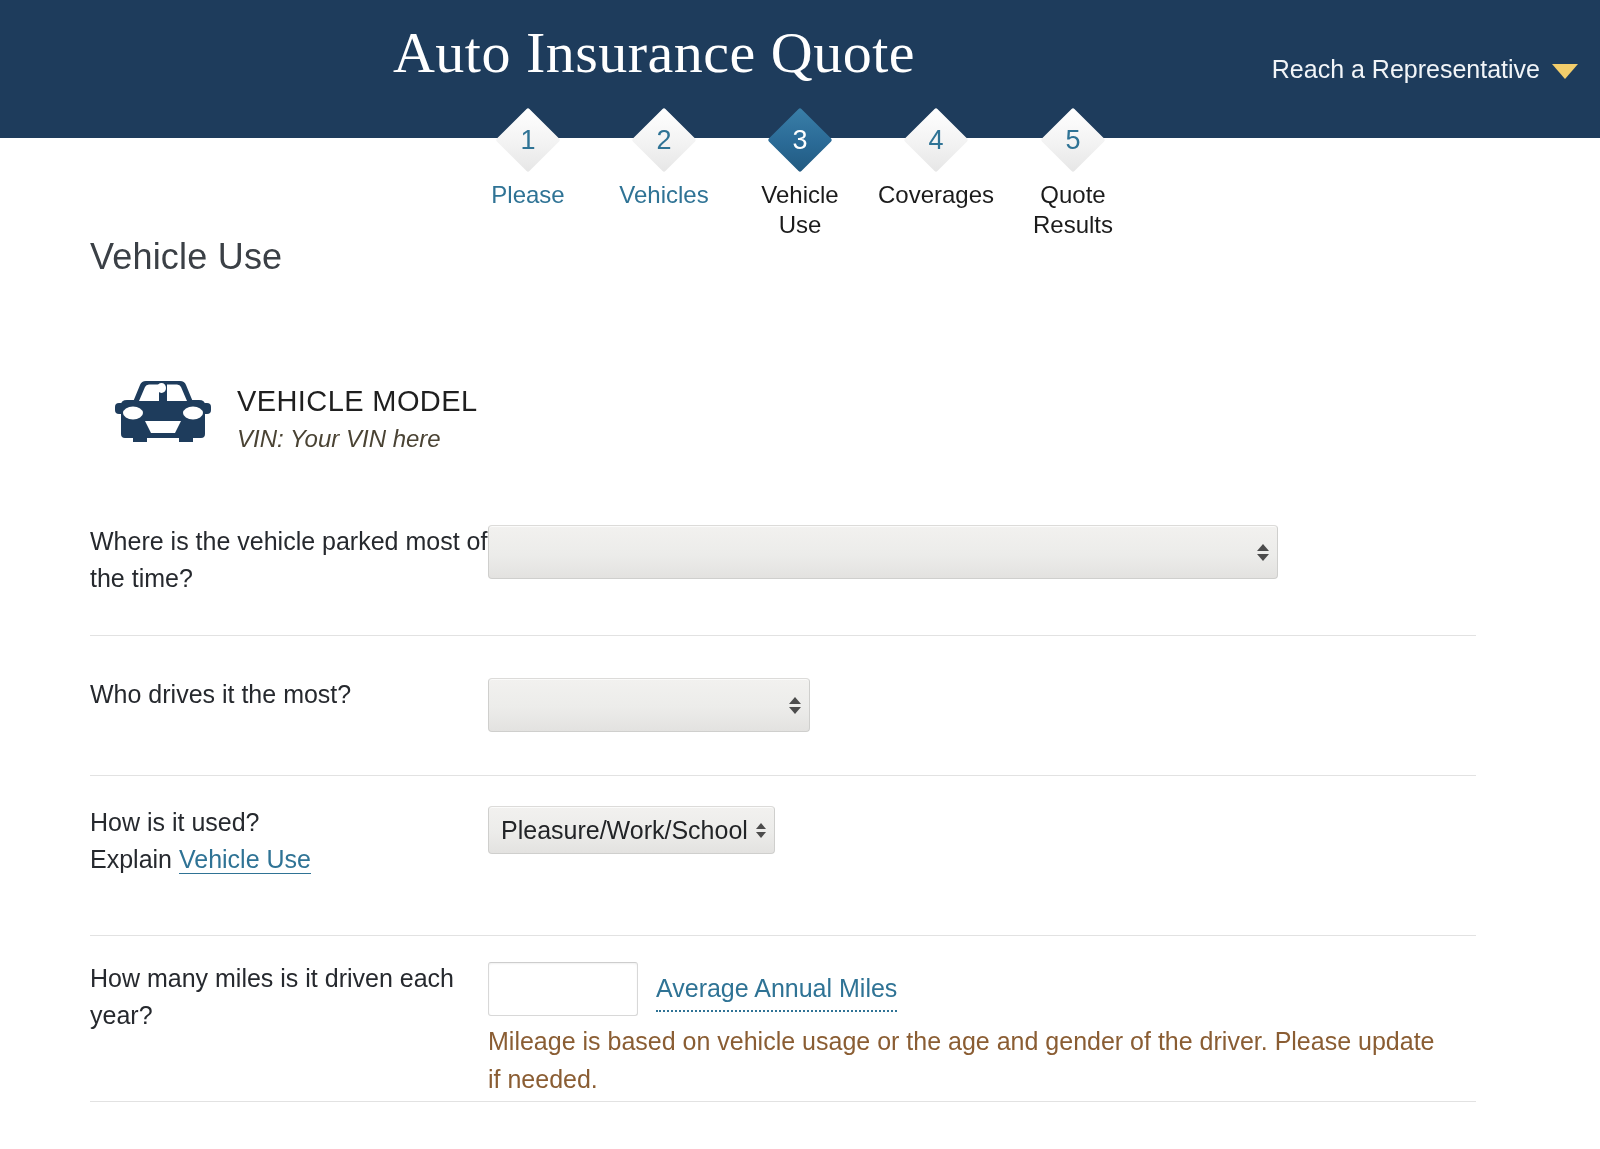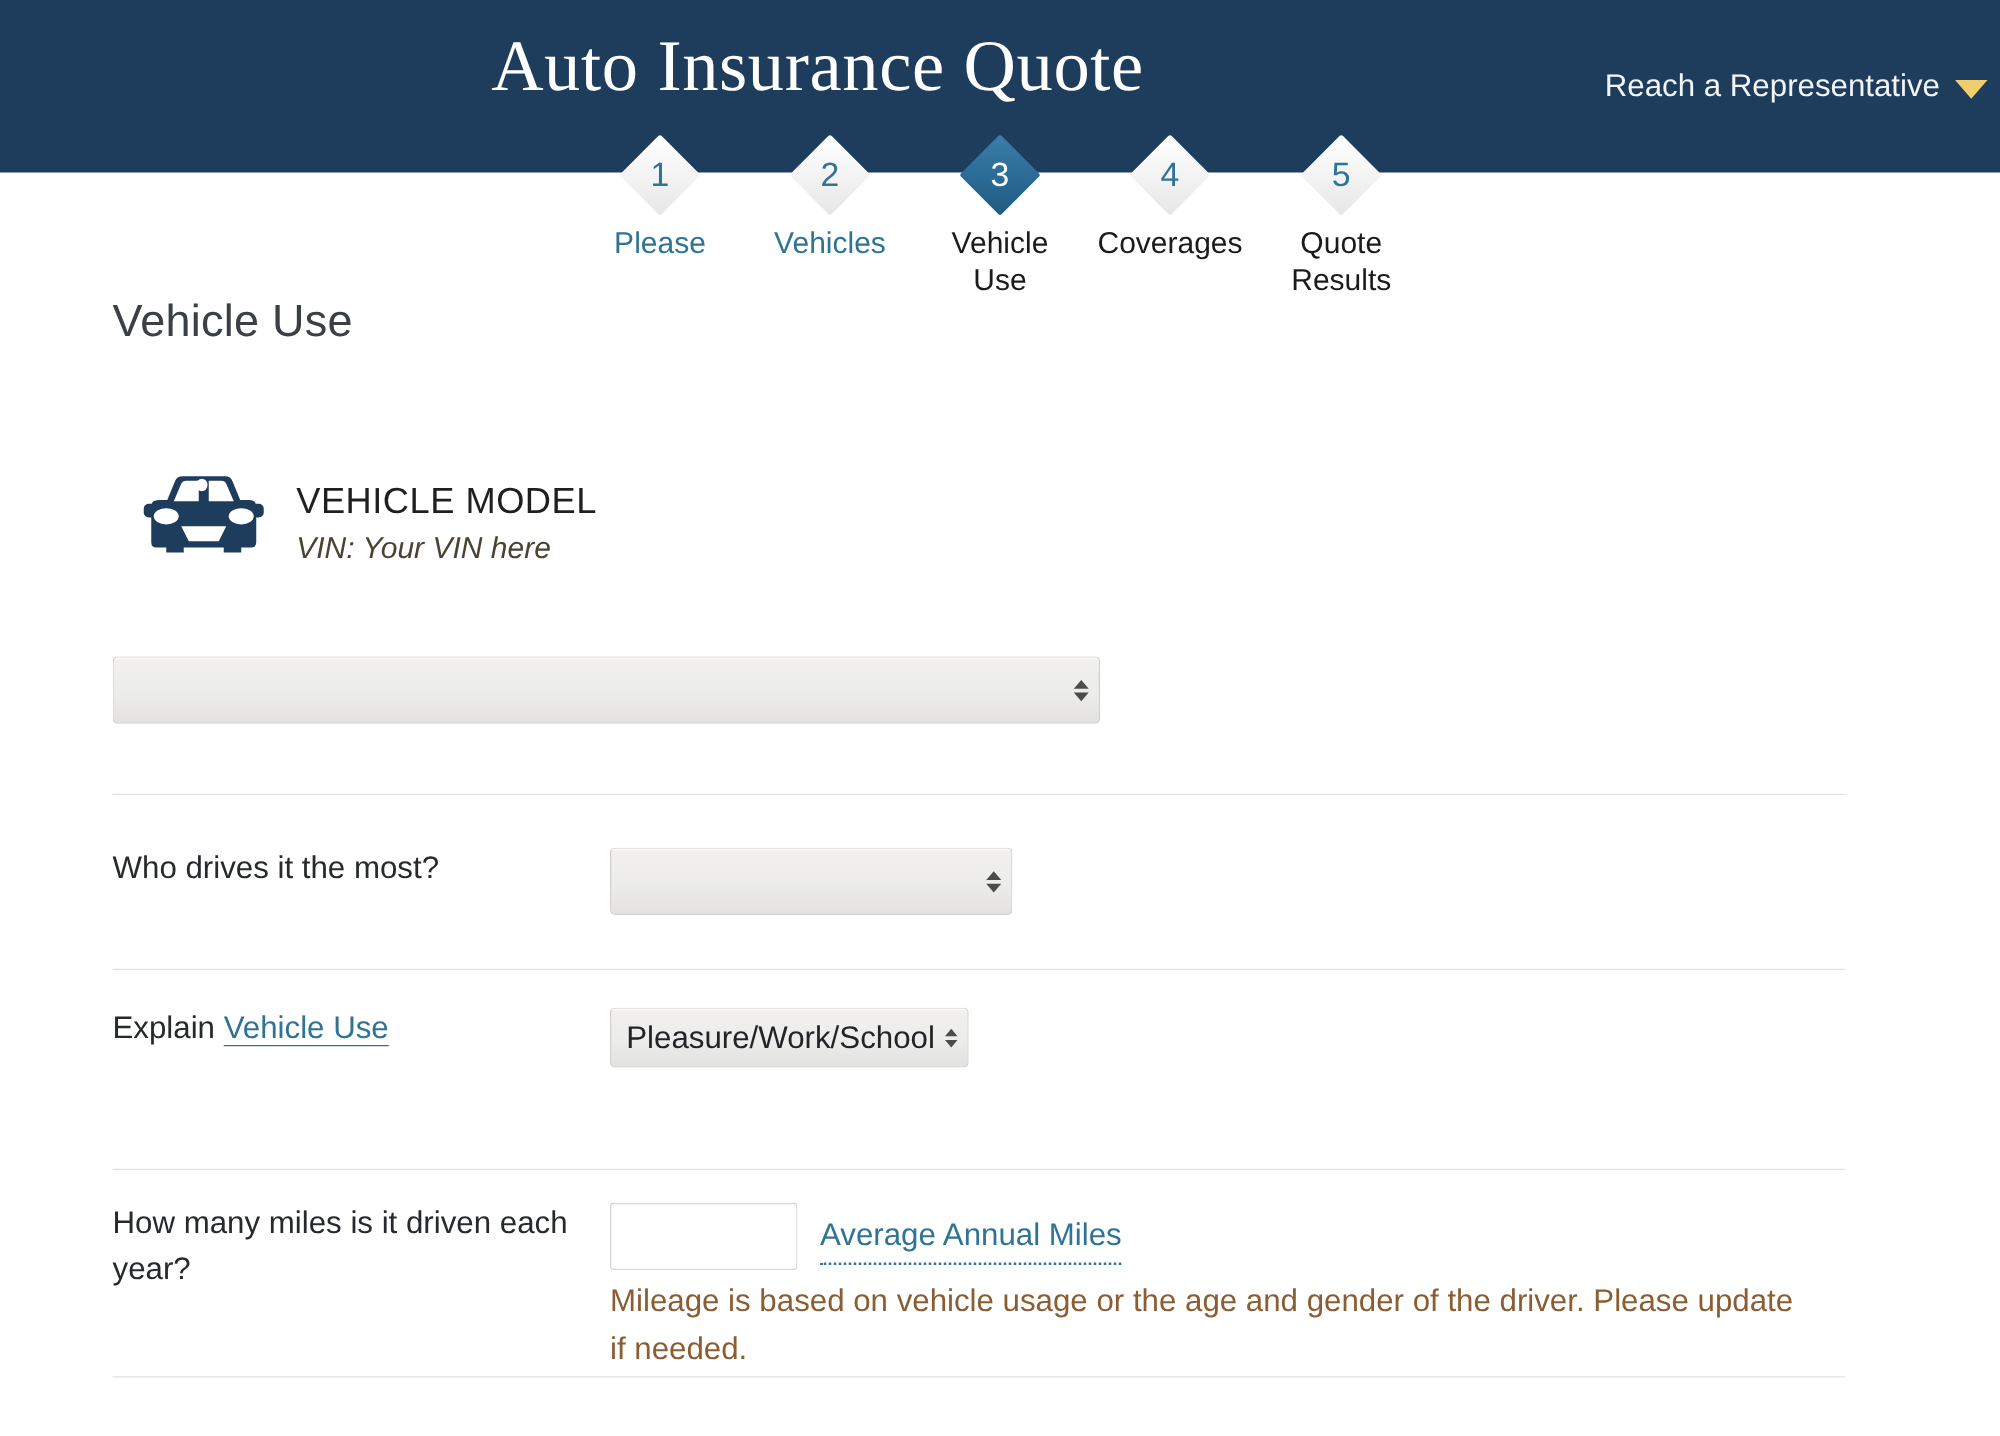--- a/index.html
+++ b/index.html
@@ -25,21 +25,21 @@
     text-align: center;
     font-family: "Liberation Serif", "DejaVu Serif", serif;
     font-size: 58px;
     line-height: 70px;
     color: #ffffff;
     letter-spacing: 0.5px;
     white-space: nowrap;
   }
   .rep-link {
     position: absolute;
-    top: 55px; right: 10px;
+    top: 55px; right: 22px;
     display: flex;
     align-items: center;
     gap: 12px;
     cursor: pointer;
   }
   .rep-link-text {
     font-size: 25px;
     color: #f2f5f8;
     white-space: nowrap;
   }
@@ -334,20 +334,21 @@
   </svg>
   <div class="vehicle-text">
     <div class="vehicle-model">VEHICLE MODEL</div>
     <div class="vehicle-vin">VIN: Your VIN here</div>
   </div>
 </div>
 
 <div class="form">
 
   <div class="row row-parked">
+    <div class="row-label">Where is the vehicle parked most of the time?</div>
     <div class="row-control">
       <div class="sel sel-wide">
         <span class="sel-value"></span>
         <span class="sel-arrows">
           <span class="up"></span>
             <span class="dn"></span>
         </span>
       </div>
     </div>
   </div>
@@ -360,20 +361,21 @@
         <span class="sel-arrows">
           <span class="up"></span>
             <span class="dn"></span>
         </span>
       </div>
     </div>
   </div>
 
   <div class="row row-used">
     <div class="row-label">
+      <div>How is it used?</div>
       <div class="explain-line">
         <span>Explain</span>
         <span class="link">Vehicle Use</span>
       </div>
     </div>
     <div class="row-control">
       <div class="sel sel-fit">
         <span class="sel-value">Pleasure/Work/School</span>
         <span class="sel-arrows">
           <span class="up"></span>

